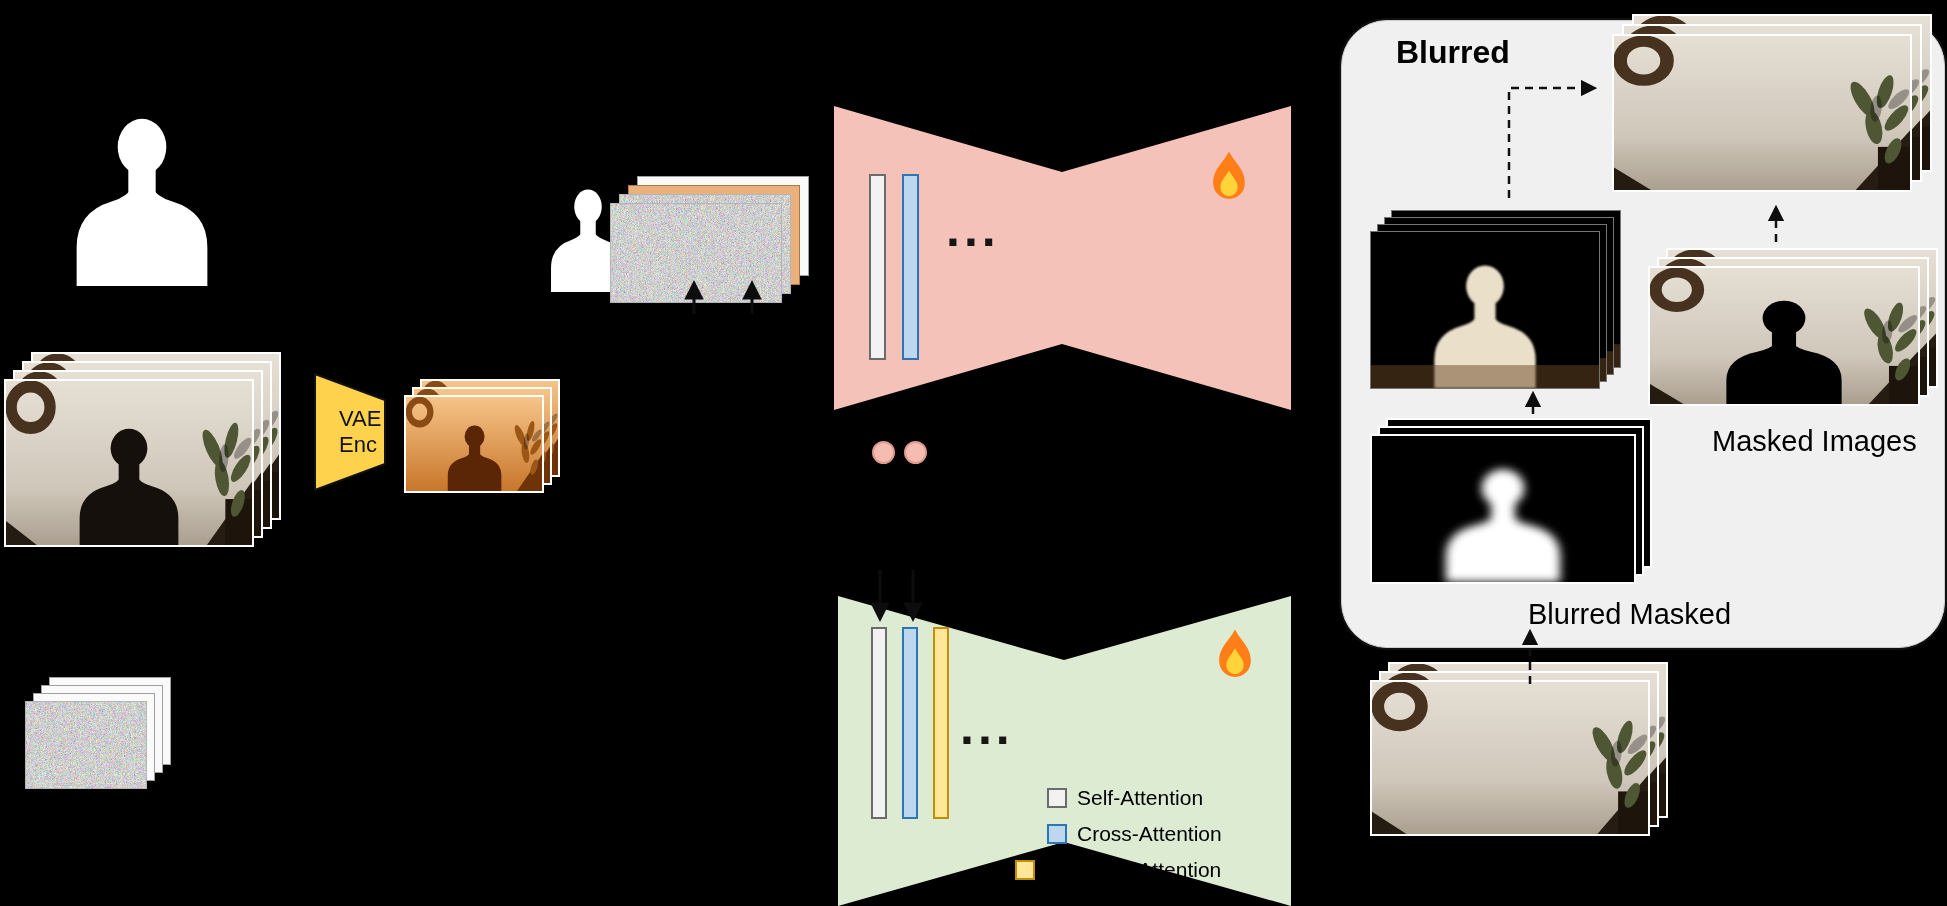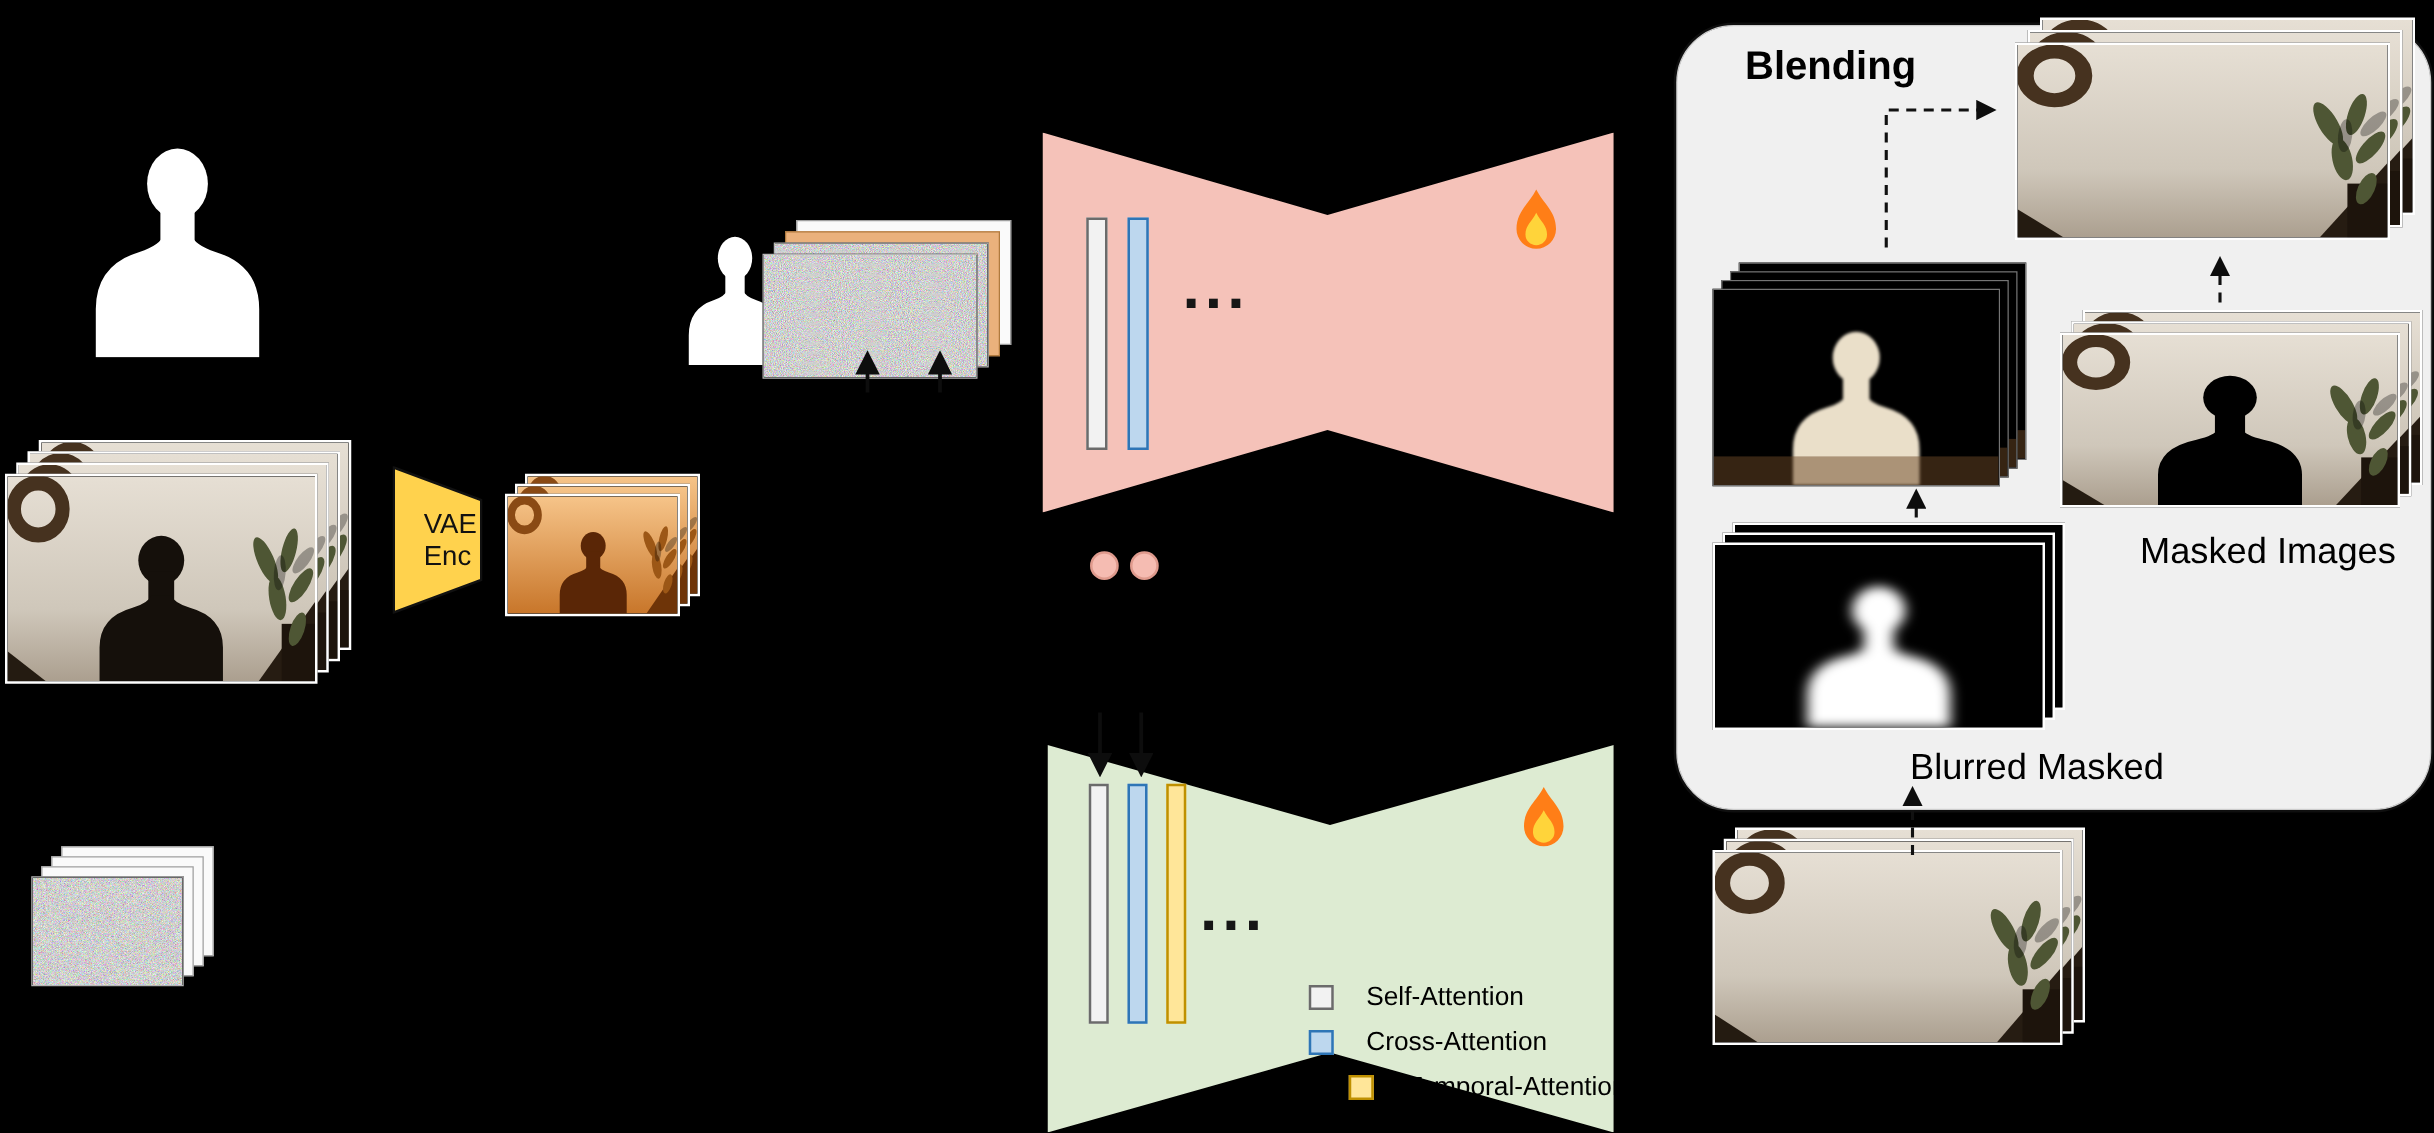--- a/index.html
+++ b/index.html
@@ -17,21 +17,21 @@
   .bar.self{background:#f2f2f2;border:2px solid #6b6b6b;}
   .bar.cross{background:#bdd7ee;border:2px solid #2e75b6;}
   .bar.temporal{background:#ffe699;border:2px solid #bf9000;}
   .dots{position:absolute;color:#161616;font-weight:700;font-size:50px;letter-spacing:4px;line-height:1;}
   .circle{position:absolute;width:23px;height:23px;border-radius:50%;
           background:#f5bcb2;border:2px solid #df9a8d;box-sizing:border-box;}
   .panel{position:absolute;left:1341px;top:20px;width:602px;height:626px;background:#f0f0f0;
          border:1px solid #cdcdcd;border-radius:46px;z-index:5;box-shadow:0 0 0 2px rgba(255,255,255,.06);}
   .panel-title{position:absolute;left:1396px;top:34px;font-size:32px;font-weight:700;color:#000;z-index:6;}
   .caption{position:absolute;color:#000;font-size:29px;z-index:14;}
-  .legend-row{position:absolute;display:flex;align-items:center;gap:26px;z-index:8;}
+  .legend-row{position:absolute;display:flex;align-items:center;gap:10px;z-index:8;}
   .legend-swatch{width:20px;height:20px;box-sizing:border-box;border:2px solid;flex:0 0 auto;}
   .legend-label{font-size:21px;color:#000;white-space:nowrap;}
   .vae-text{position:absolute;left:314px;top:373px;width:72px;height:118px;display:flex;
             flex-direction:column;justify-content:center;padding-left:25px;box-sizing:border-box;
             color:#111;font-size:22px;line-height:26px;z-index:4;}
   .overlay{position:absolute;left:0;top:0;z-index:60;pointer-events:none;}
   .z2{z-index:2}.z3{z-index:3}.z10{z-index:10}.z12{z-index:12}
 </style>
 </head>
 <body>
@@ -241,27 +241,27 @@
     </svg>
 
   <div class="legend-row" style="left:1047px;top:786px">
     <span class="legend-swatch" style="background:#f2f2f2;border-color:#6b6b6b"></span>
     <span class="legend-label">Self-Attention</span>
   </div>
   <div class="legend-row" style="left:1047px;top:822px">
     <span class="legend-swatch" style="background:#bdd7ee;border-color:#2e75b6"></span>
     <span class="legend-label">Cross-Attention</span>
   </div>
-  <div class="legend-row" style="left:1079px;top:858px">
+  <div class="legend-row" style="left:1015px;top:858px">
     <span class="legend-swatch" style="background:#ffe699;border-color:#bf9000"></span>
     <span class="legend-label">Temporal-Attention</span>
   </div>
 
   <div class="panel"></div>
-  <div class="panel-title">Blending</div>
+  <div class="panel-title">Blurred</div>
 
   <div class="stack z12" style="left:1612px;top:14px;width:320px;height:178px">
     <div class="layer" style="left:20px;top:0;width:300px;height:158px">
         <svg class="fit" viewBox="0 0 240 150" preserveAspectRatio="none">
           <use href="#scene-room"></use>
         </svg>
       </div>
     <div class="layer" style="left:10px;top:10px;width:300px;height:158px">
         <svg class="fit" viewBox="0 0 240 150" preserveAspectRatio="none">
           <use href="#scene-room"></use>

